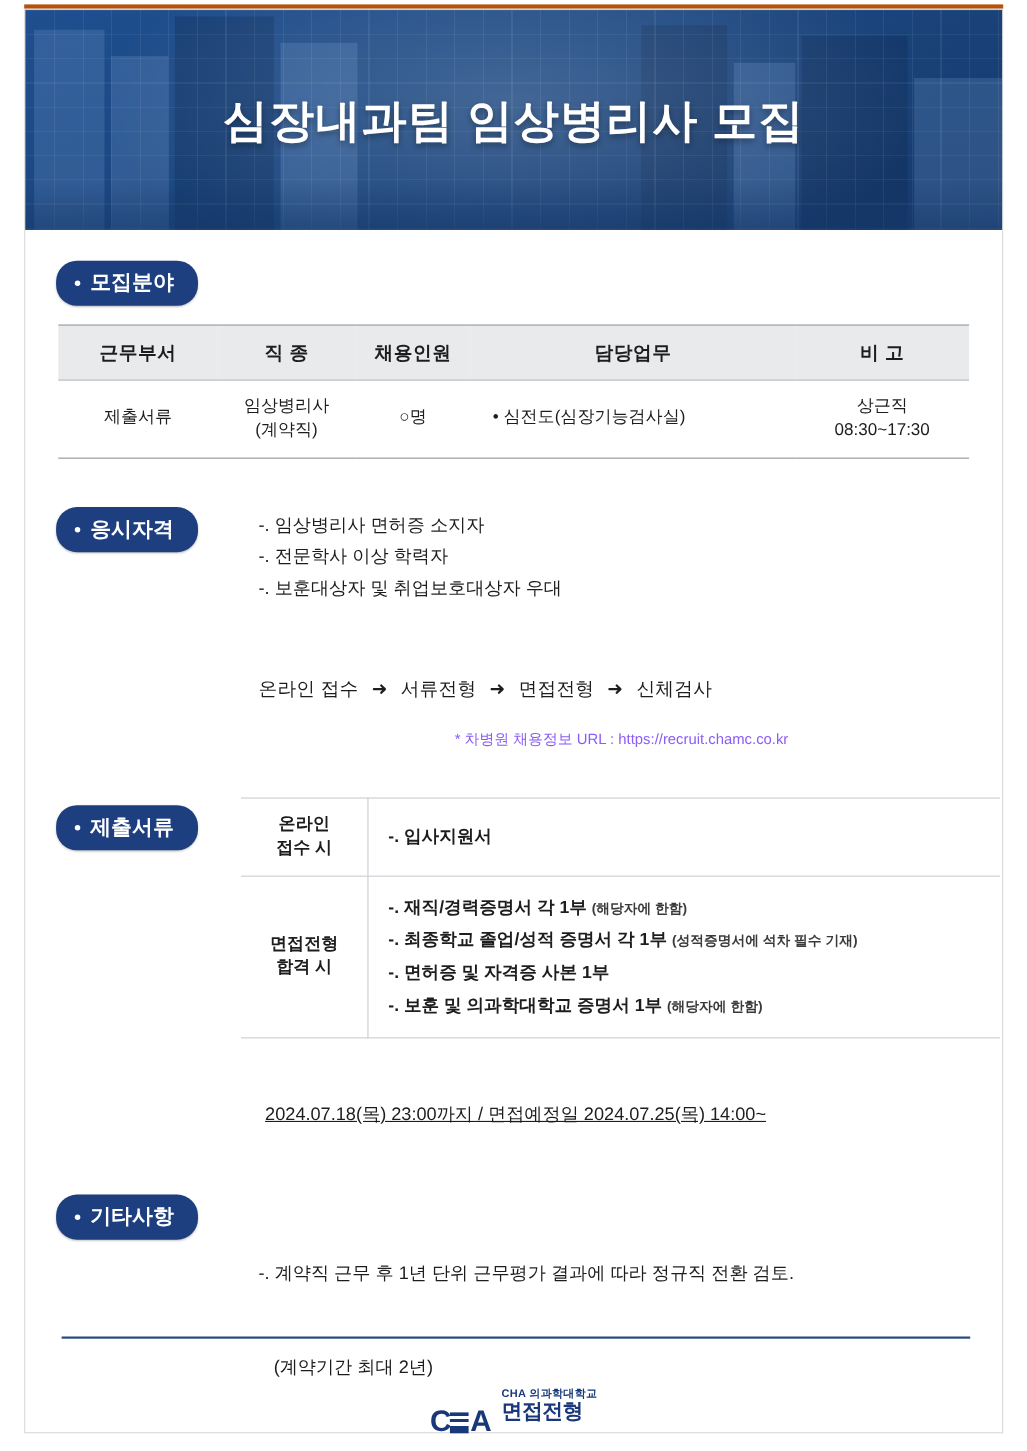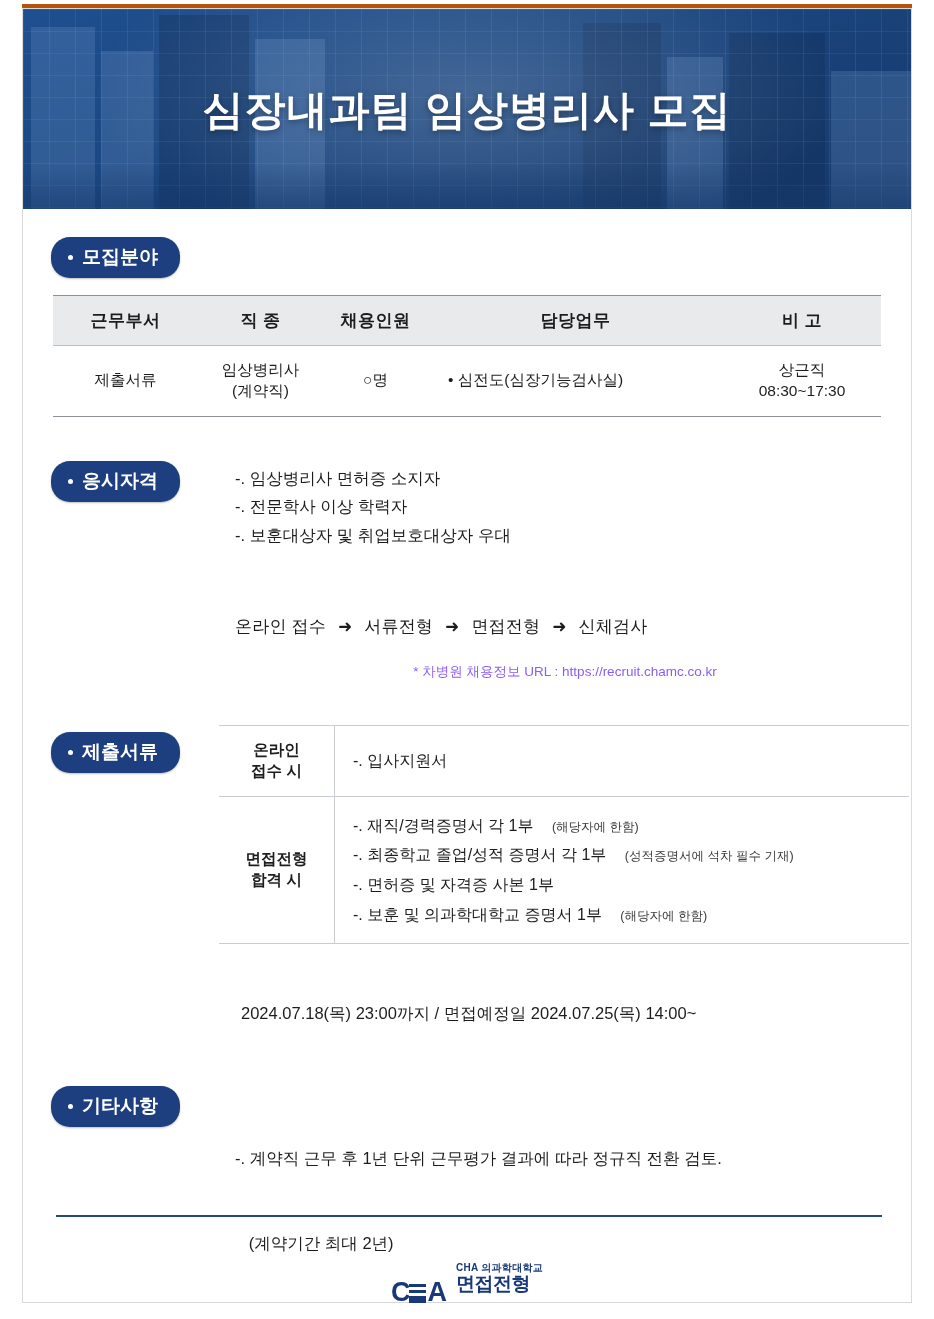--- a/index.html
+++ b/index.html
@@ -184,22 +184,22 @@
   }
   table.docs tr:first-child td { border-top: 1px solid #c9ccd1; }
   table.docs td.label {
     width: 95px;
     text-align: center;
     font-weight: 700;
     border-right: 1px solid #c9ccd1;
     font-size: 15.5px;
     line-height: 1.35;
   }
-  table.docs td.items { padding-left: 18px; line-height: 1.85; }
-  .paren { font-size: 12.5px; color: #3a3a3a; margin-left: 14px; }
+  table.docs td.items { padding-left: 18px; line-height: 1.85; font-weight: bold; }
+  .paren { font-size: 12.5px; color: #3a3a3a; }
 
   
   .footer-rule {
     position: absolute;
     left: 33px;
     top: 1208px;
     width: 826px;
     height: 2px;
     background: #26497f;
   }
@@ -378,21 +378,21 @@
               <div>
                 <span>-. 보훈 및 의과학대학교 증명서  1부</span>
                 <span class="paren">(해당자에 한함)</span>
               </div>
             </td>
           </tr>
         </tbody>
       </table>
     </div>
 
-    <div class="section body-line" style="left:218px; top:990px; width:650px;">
+    <div class="section body-line" style="left:218px; top:990px; width:650px;text-decoration:underline;">
       <div>2024.07.18(목)  23:00까지 / 면접예정일 2024.07.25(목)  14:00~</div>
     </div>
 
     <div class="section" style="left:28px; top:1077px;">
       <span class="pill">
         <span class="dot"></span>
         <span>기타사항</span>
       </span>
     </div>
     <div class="section body-line" style="left:212px; top:1078px; width:660px; white-space:pre;">

